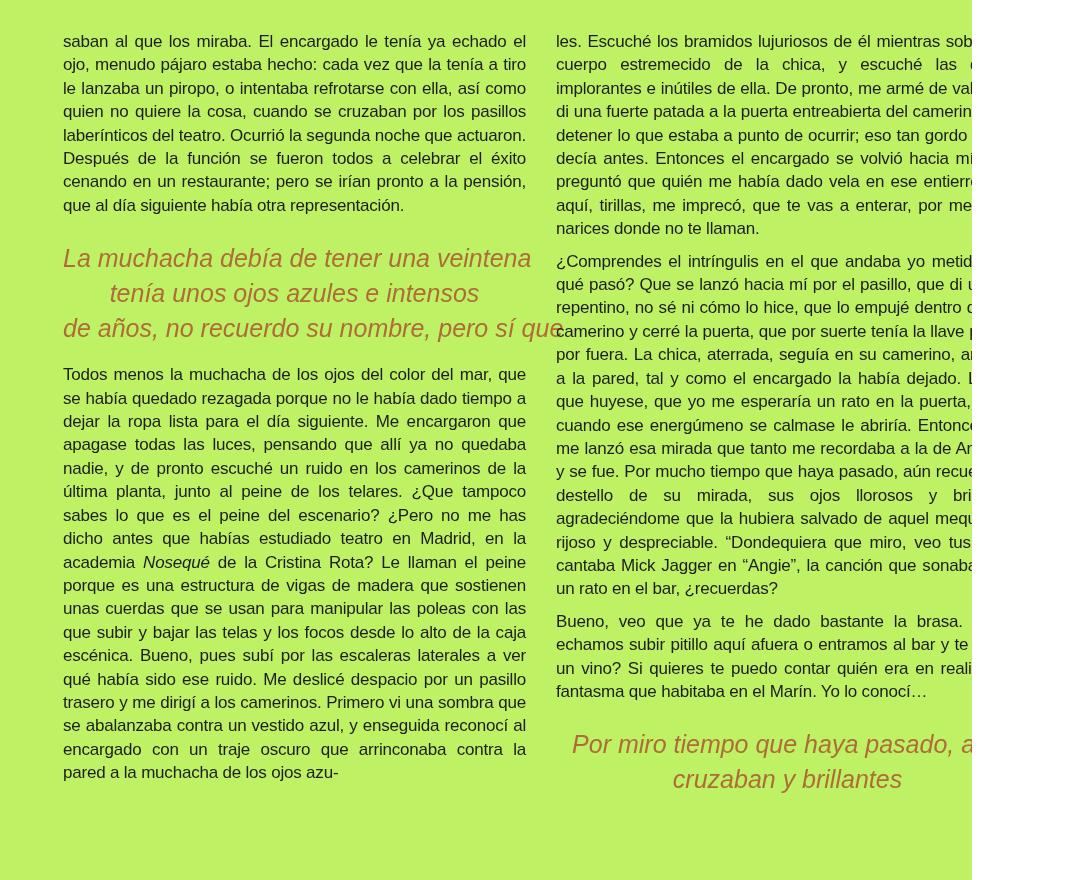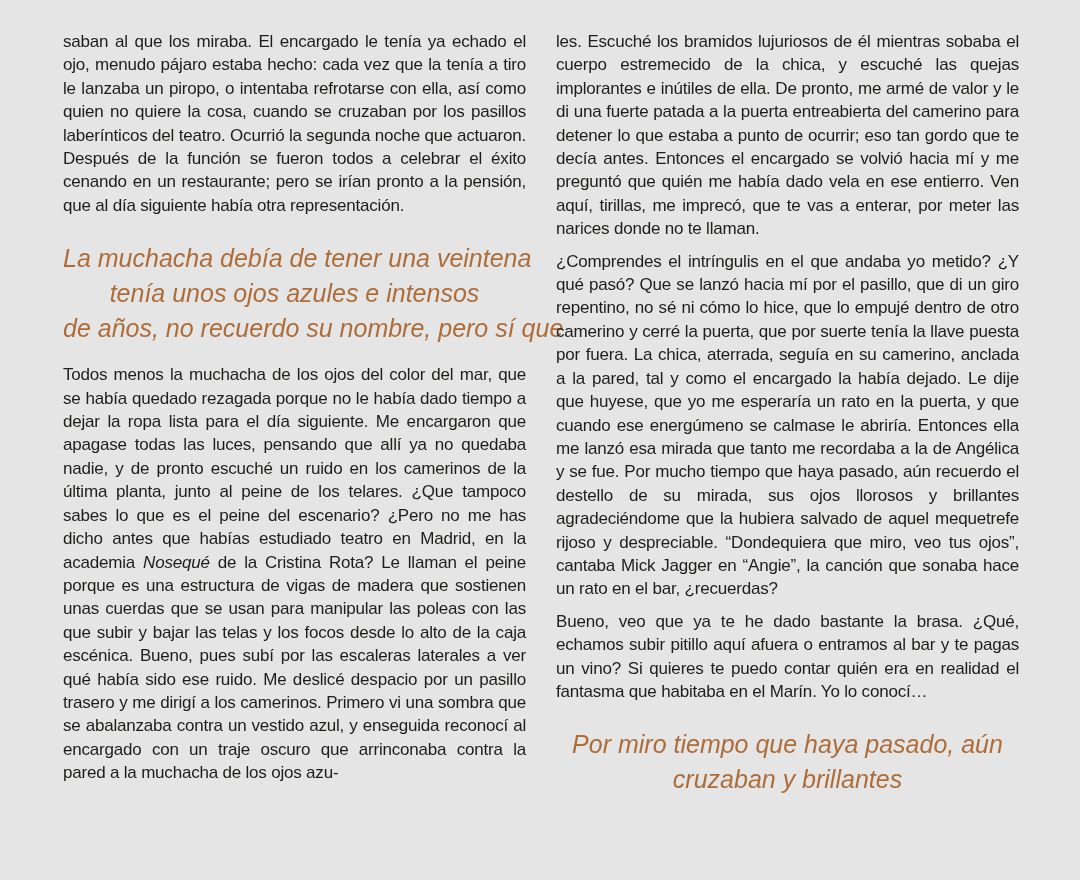--- a/index.html
+++ b/index.html
@@ -2,23 +2,23 @@
 <html lang="es" style="--body-color: #1d1d1b; --pullquote-color: #ae6c38;"><head>
 <meta charset="utf-8">
 <style>
   html, body {
     margin: 0;
     padding: 0;
     background: #ffffff;
   }
   .page {
     position: relative;
-    width: 1080px;
+    width: 972px;
     height: 880px;
-    background: #e5e5e5;
+    background: #bef264;
     overflow: hidden;
     box-sizing: border-box;
   }
   .columns {
     display: flex;
     gap: 30px;
     padding: 30px 61px 0 63px;
     box-sizing: border-box;
   }
   .col {

